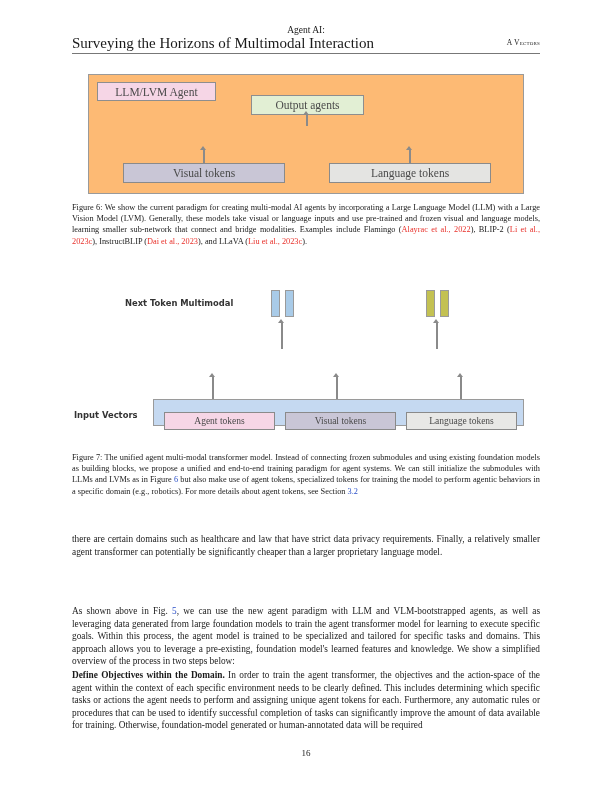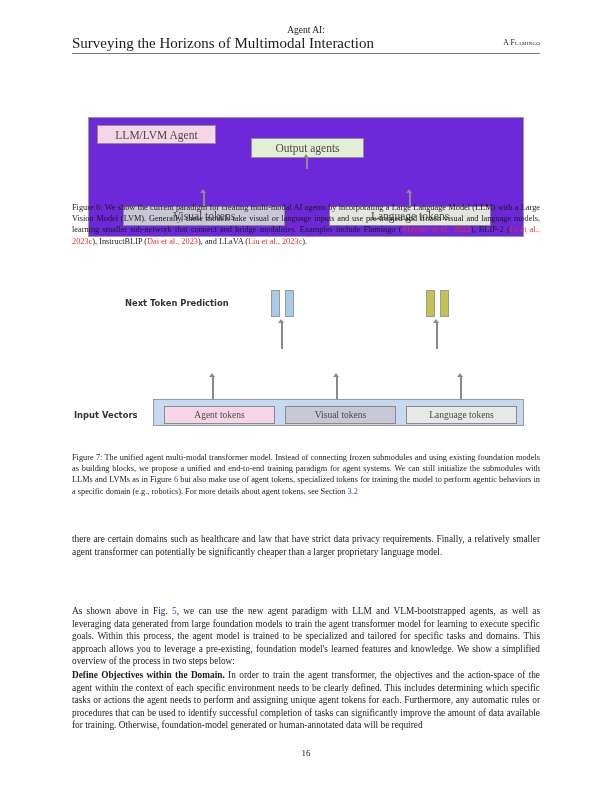--- a/index.html
+++ b/index.html
@@ -61,24 +61,23 @@
 
   
   .fig {
     position: absolute;
   }
 
   
   #figure6 {
     left: 88px; top: 74px;
     width: 436px; height: 120px;
-    background: #6d28d9;
+    background: #fdba74;
     border: 1.2px solid #9a9a9a;
     box-sizing: border-box;
-    margin-top: 43px;
   }
   .f6-agent-box {
     position: absolute;
     left: 8px; top: 7px;
     width: 119px; height: 19px;
     background: #f6d6e6;
     border: 1.2px solid #8e8e8e;
     box-sizing: border-box;
     display: flex;
     align-items: center;
@@ -223,21 +222,21 @@
   .f7-input-band {
     position: absolute;
     left: 81px; top: 116px;
     width: 371px; height: 27px;
     background: #c5d9f1;
     border: 1.2px solid #9a9a9a;
     box-sizing: border-box;
   }
   .f7-token {
     position: absolute;
-    top: 6px;
+    top: 12px;
     height: 18px;
     border: 1.2px solid #8a8a8a;
     box-sizing: border-box;
     display: flex;
     align-items: center;
     justify-content: center;
     font-size: 9.5px;
     color: #4a4a4a;
   }
   #f7-token-agent { left: 10px; width: 111px; background: #f6d6e6; }
@@ -290,39 +289,39 @@
 </style>
 </head>
 <body>
 
 <div class="page">
 
   <div class="header">
     <div class="header-title">Agent AI:</div>
     <div class="header-line2wrap">
       <div class="header-sub">Surveying the Horizons of Multimodal Interaction</div>
-      <div class="header-preprint">A Flamingo</div>
+      <div class="header-preprint">A Vectors</div>
     </div>
   </div>
   <div class="header-rule"></div>
 
   <div class="fig" id="figure6">
     <div class="f6-agent-box">LLM/LVM Agent</div>
     <div class="f6-output-box">Output agents</div>
     <div class="arrow-up" id="f6-arrow-out"></div>
     <div class="arrow-up" id="f6-arrow-vis"></div>
     <div class="arrow-up" id="f6-arrow-lang"></div>
     <div class="f6-visual-box">Visual tokens</div>
     <div class="f6-language-box">Language tokens</div>
   </div>
 
   <div id="caption6"><span>Figure 6:</span><span> We show the current paradigm for creating multi-modal AI agents by incorporating a Large Language Model (LLM) with a Large Vision Model (LVM). Generally, these models take visual or language inputs and use pre-trained and frozen visual and language models, learning smaller sub-network that connect and bridge modalities. Examples include Flamingo (</span><span class="cite">Alayrac et al., 2022</span><span>), BLIP-2 (</span><span class="cite">Li et al., 2023c</span><span>), InstructBLIP (</span><span class="cite">Dai et al., 2023</span><span>), and LLaVA (</span><span class="cite">Liu et al., 2023c</span><span>).</span></div>
 
   <div class="fig" id="figure7">
-    <div class="f7-label" id="f7-next-token-label">Next Token Prediction</div>
+    <div class="f7-label" id="f7-next-token-label">Next Token Multimodal</div>
 
     <div class="f7-bar bar-blue" id="f7-bar1"></div>
     <div class="f7-bar bar-blue" id="f7-bar2"></div>
     <div class="f7-bar bar-olive" id="f7-bar3"></div>
     <div class="f7-bar bar-olive" id="f7-bar4"></div>
 
     <div class="arrow-up" id="f7-arrow-a"></div>
     <div class="arrow-up" id="f7-arrow-b"></div>
 
 

